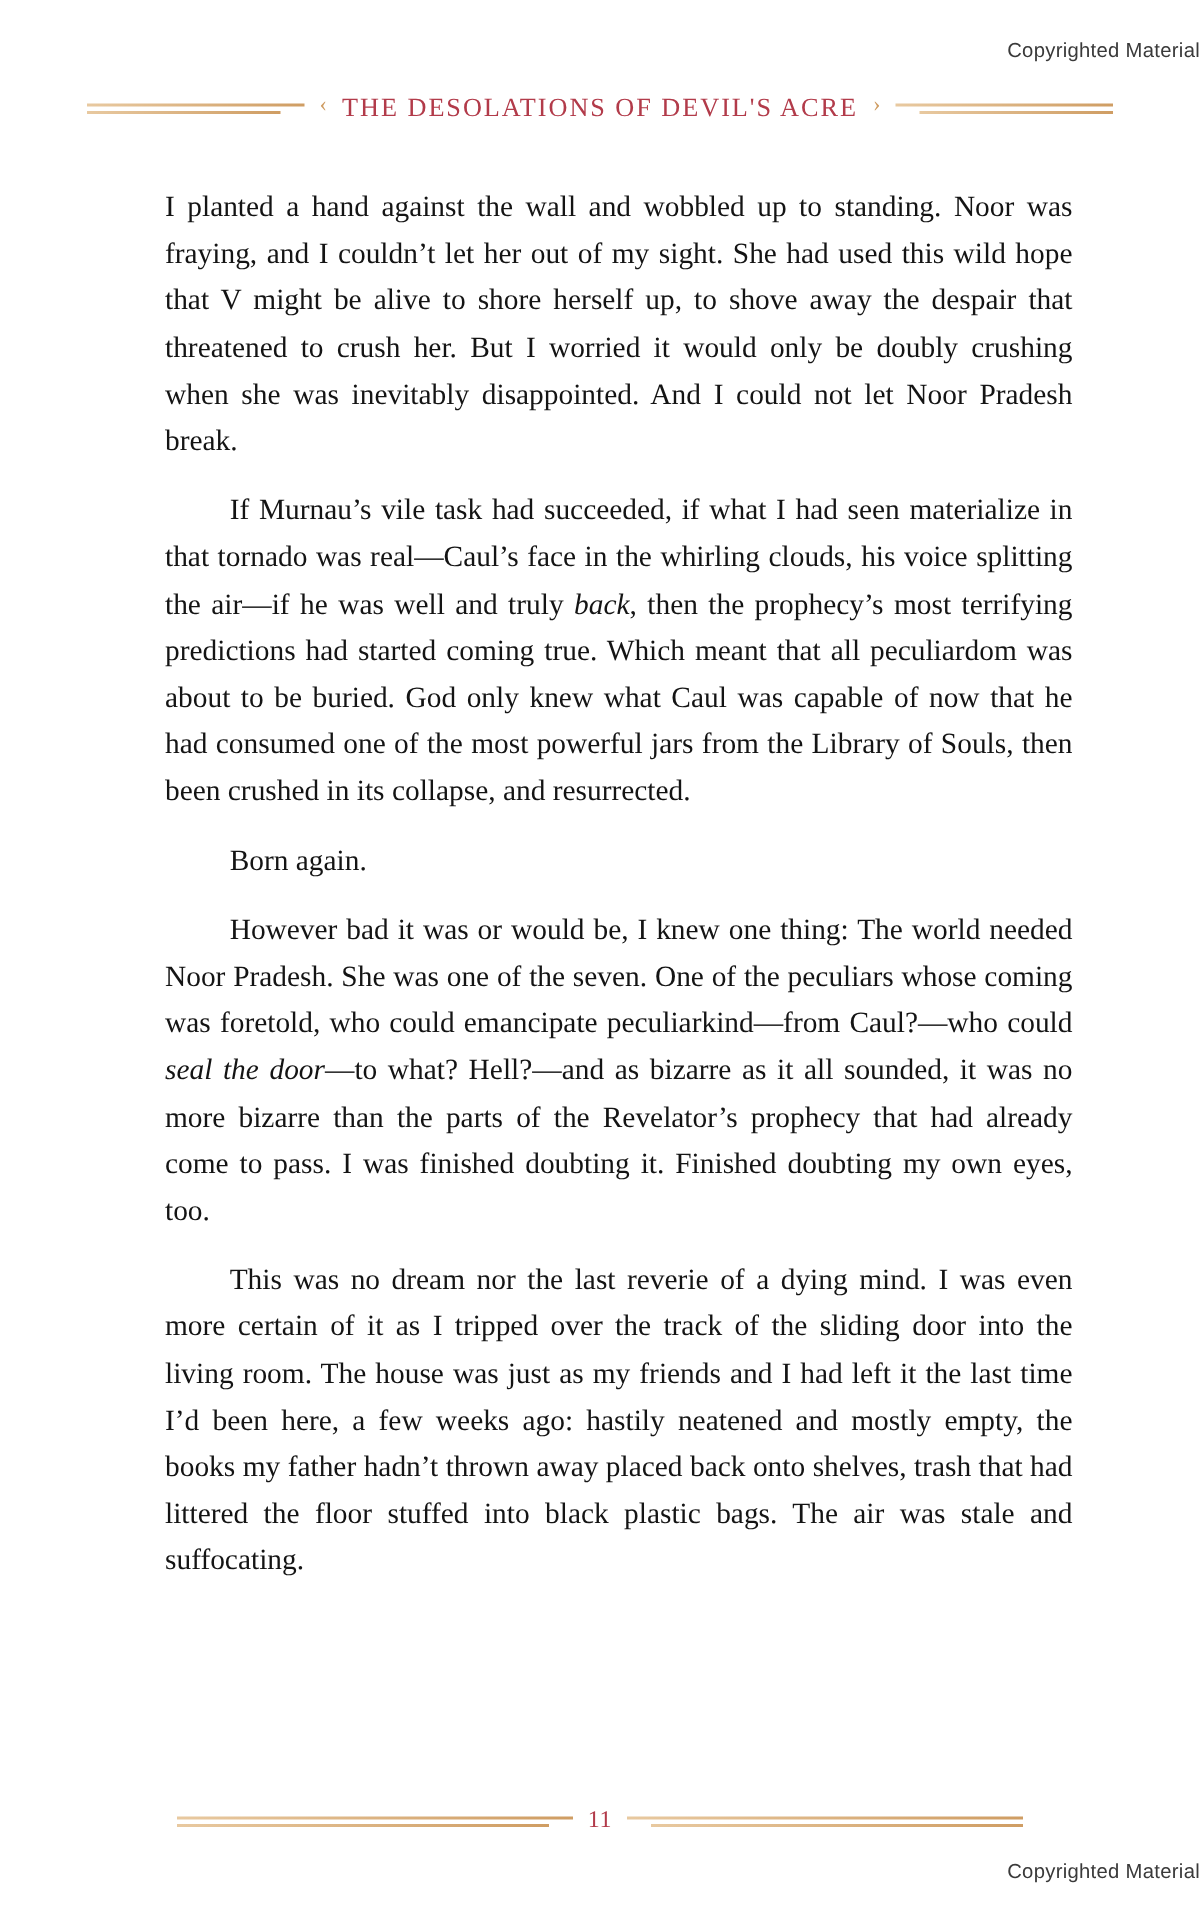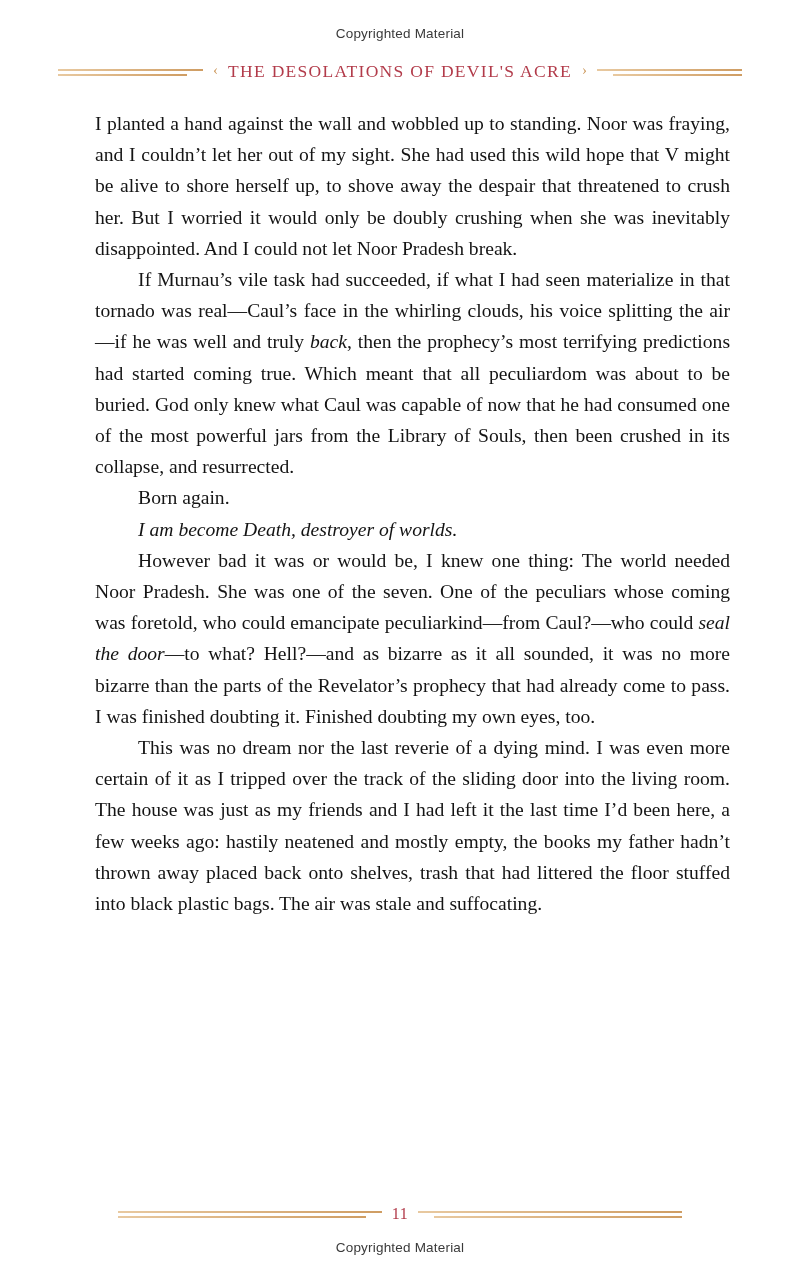--- a/index.html
+++ b/index.html
@@ -19,21 +19,21 @@
     width: 800px;
     height: 1277px;
     box-sizing: border-box;
     position: relative;
     display: flex;
     flex-direction: column;
   }
 
   
   .copyright-bar {
-    text-align: center;
+    text-align: right;
     font-family: "Liberation Sans", sans-serif;
     font-size: 13.5px;
     letter-spacing: 0.2px;
     color: #3a3a3a;
     background: #ffffff;
   }
   .copyright-top {
     padding-top: 26px;
     padding-bottom: 6px;
   }
@@ -91,21 +91,21 @@
   .body-text {
     padding: 26px 70px 0 95px;
     font-size: 19.6px;
     line-height: 31.2px;
     text-align: justify;
     text-justify: inter-word;
     hyphens: manual;
     color: #141414;
   }
   .body-text p {
-    margin: 0;
+    margin: 15px;
     text-indent: 0;
   }
   .body-text p.indent {
     text-indent: 2.2em;
   }
   .body-text em {
     font-style: italic;
   }
 
   
@@ -140,21 +140,20 @@
     <span class="chev">‹</span>
     <span class="rh-title">The Desolations of Devil's Acre</span>
     <span class="chev">›</span>
     <div class="rule right"></div>
   </div>
 
   <div class="body-text" id="body-text">
       <p><span>I planted a hand against the wall and wobbled up to standing. Noor was fraying, and I couldn’t let her out of my sight. She had used this wild hope that V might be alive to shore herself up, to shove away the despair that threatened to crush her. But I worried it would only be doubly crushing when she was inevitably disappointed. And I could not let Noor Pradesh break.</span></p>
       <p class="indent"><span>If Murnau’s vile task had succeeded, if what I had seen materialize in that tornado was real—Caul’s face in the whirling clouds, his voice splitting the air—if he was well and truly </span><em>back</em><span>, then the prophecy’s most terrifying predictions had started coming true. Which meant that all peculiardom was about to be buried. God only knew what Caul was capable of now that he had consumed one of the most powerful jars from the Library of Souls, then been crushed in its collapse, and resurrected.</span></p>
       <p class="indent"><span>Born again.</span></p>
-      <p class="indent"><em>I am become Death, destroyer of worlds.</em></p>
       <p class="indent"><span>However bad it was or would be, I knew one thing: The world needed Noor Pradesh. She was one of the seven. One of the peculiars whose coming was foretold, who could emancipate peculiarkind—from Caul?—who could </span><em>seal the door</em><span>—to what? Hell?—and as bizarre as it all sounded, it was no more bizarre than the parts of the Revelator’s prophecy that had already come to pass. I was finished doubting it. Finished doubting my own eyes, too.</span></p>
       <p class="indent"><span>This was no dream nor the last reverie of a dying mind. I was even more certain of it as I tripped over the track of the sliding door into the living room. The house was just as my friends and I had left it the last time I’d been here, a few weeks ago: hastily neatened and mostly empty, the books my father hadn’t thrown away placed back onto shelves, trash that had littered the floor stuffed into black plastic bags. The air was stale and suffocating.</span></p>
     </div>
 
   <div class="folio">
     <div class="rule left"></div>
     <span class="folio-num">11</span>
     <div class="rule right"></div>
   </div>
 

